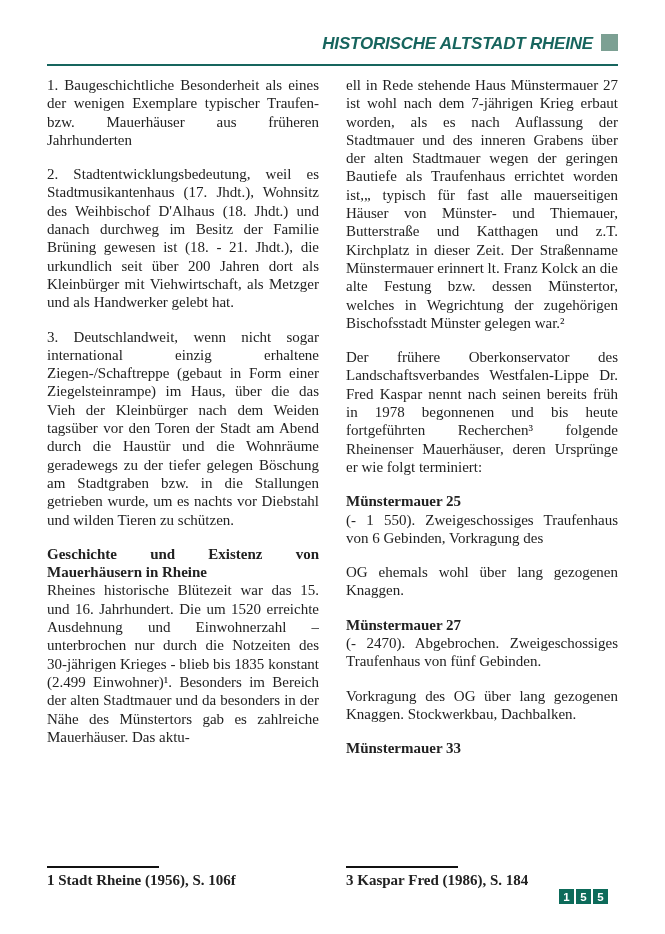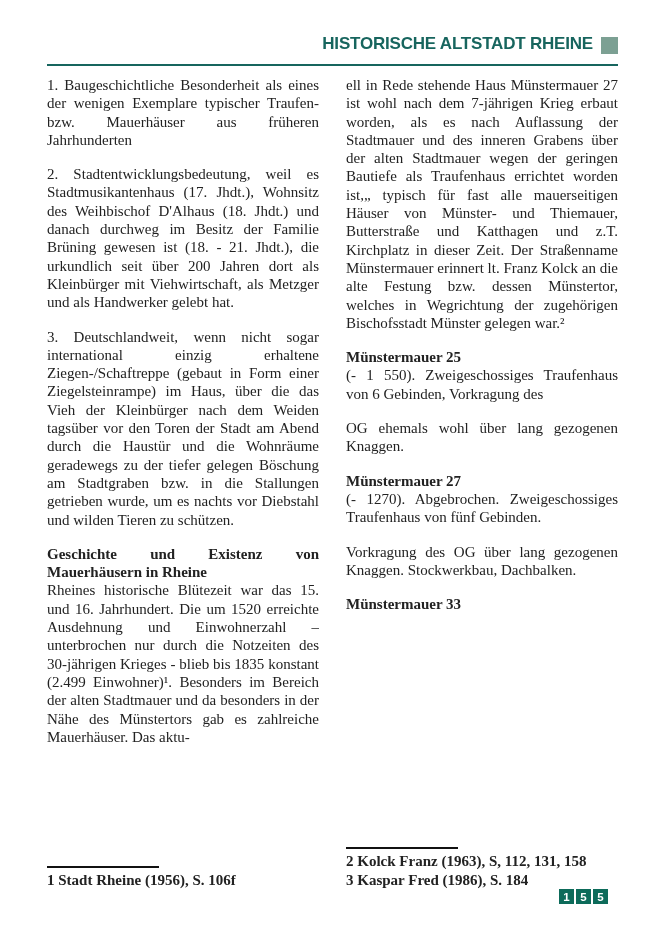--- a/index.html
+++ b/index.html
@@ -7,21 +7,21 @@
     position:relative;
     width:665px; height:934px;
     background:#ffffff;
     font-family:"Liberation Serif", serif;
     color:#222222;
     overflow:hidden;
   }
   
   .header {
     position:absolute; top:34px; left:47px; right:47px;
-    display:flex; justify-content:flex-end; align-items:flex-end; gap:8px;
+    display:flex; justify-content:flex-end; align-items:flex-start; gap:8px;font-style:italic;
   }
   .header-title {
     font-family:"Liberation Sans", sans-serif;
     font-weight:bold; font-size:17px; letter-spacing:-0.2px;
     color:#17655e; white-space:nowrap;
   }
   .header-square {
     width:17px; height:17px; background:#7ca093; flex:0 0 auto;
   }
   .header-rule {
@@ -80,29 +80,29 @@
         <p class="para">2. Stadtentwicklungsbedeutung, weil es Stadtmusikantenhaus (17. Jhdt.), Wohnsitz des Weihbischof D'Alhaus (18. Jhdt.) und danach durchweg im Besitz der Familie Brüning gewesen ist (18. - 21. Jhdt.), die urkundlich seit über 200 Jahren dort als Kleinbürger mit Viehwirtschaft, als Metzger und als Handwerker gelebt hat.</p>
         <p class="para">3. Deutschlandweit, wenn nicht sogar international einzig erhaltene Ziegen-/Schaftreppe (gebaut in Form einer Ziegelsteinrampe) im Haus, über die das Vieh der Kleinbürger nach dem Weiden tagsüber vor den Toren der Stadt am Abend durch die Haustür und die Wohnräume geradewegs zu der tiefer gelegen Böschung am Stadtgraben bzw. in die Stallungen getrieben wurde, um es nachts vor Diebstahl und wilden Tieren zu schützen.</p>
         <p class="para heading">Geschichte und Existenz von Mauerhäusern in Rheine</p>
         <p class="para">Rheines historische Blütezeit war das 15. und 16. Jahrhundert. Die um 1520 erreichte Ausdehnung und Einwohnerzahl – unterbrochen nur durch die Notzeiten des 30-jährigen Krieges - blieb bis 1835 konstant (2.499 Einwohner)¹. Besonders im Bereich der alten Stadtmauer und da besonders in der Nähe des Münstertors gab es zahlreiche Mauerhäuser. Das aktu-</p>
         <div class="footnotes">
           <div class="footnote">1 Stadt Rheine (1956), S. 106f</div>
         </div>
       </div>
     <div class="col" id="col-right">
         <p class="para">ell in Rede stehende Haus Münstermauer 27 ist wohl nach dem 7-jährigen Krieg erbaut worden, als es nach Auflassung der Stadtmauer und des inneren Grabens über der alten Stadtmauer wegen der geringen Bautiefe als Traufenhaus errichtet worden ist,„ typisch für fast alle mauerseitigen Häuser von Münster- und Thiemauer, Butterstraße und Katthagen und z.T. Kirchplatz in dieser Zeit. Der Straßenname Münstermauer erinnert lt. Franz Kolck an die alte Festung bzw. dessen Münstertor, welches in Wegrichtung der zugehörigen Bischofsstadt Münster gelegen war.²</p>
+        <p class="para">Der frühere Oberkonservator des Landschaftsverbandes Westfalen-Lippe Dr. Fred Kaspar nennt nach seinen bereits früh in 1978 begonnenen und bis heute fortgeführten Recherchen³ folgende Rheinenser Mauerhäuser, deren Ursprünge er wie folgt terminiert:</p>
         <p class="para heading">Münstermauer 25</p>
         <p class="para">(- 1 550). Zweigeschossiges Traufenhaus von 6 Gebinden, Vorkragung des</p>
         <p class="para">OG ehemals wohl über lang gezogenen Knaggen.</p>
         <p class="para heading">Münstermauer 27</p>
-        <p class="para">(- 1270). Abgebrochen. Zweigeschossiges Traufenhaus von fünf Gebinden.</p>
+        <p class="para">(- 2470). Abgebrochen. Zweigeschossiges Traufenhaus von fünf Gebinden.</p>
         <p class="para">Vorkragung des OG über lang gezogenen Knaggen. Stockwerkbau, Dachbalken.</p>
         <p class="para heading">Münstermauer 33</p>
         <div class="footnotes">
-          <div class="footnote">2 Kolck Franz (1963), S, 112, 131, 158</div>
           <div class="footnote">3 Kaspar Fred (1986), S. 184</div>
         </div>
       </div>
   </div>
 
   <div class="pagenum" id="pagenum">
       <span class="pagenum-box" style="background: rgb(13, 107, 90);">1</span>
       <span class="pagenum-box" style="background: rgb(13, 107, 90);">5</span>
       <span class="pagenum-box" style="background: rgb(13, 107, 90);">5</span>
     </div>

